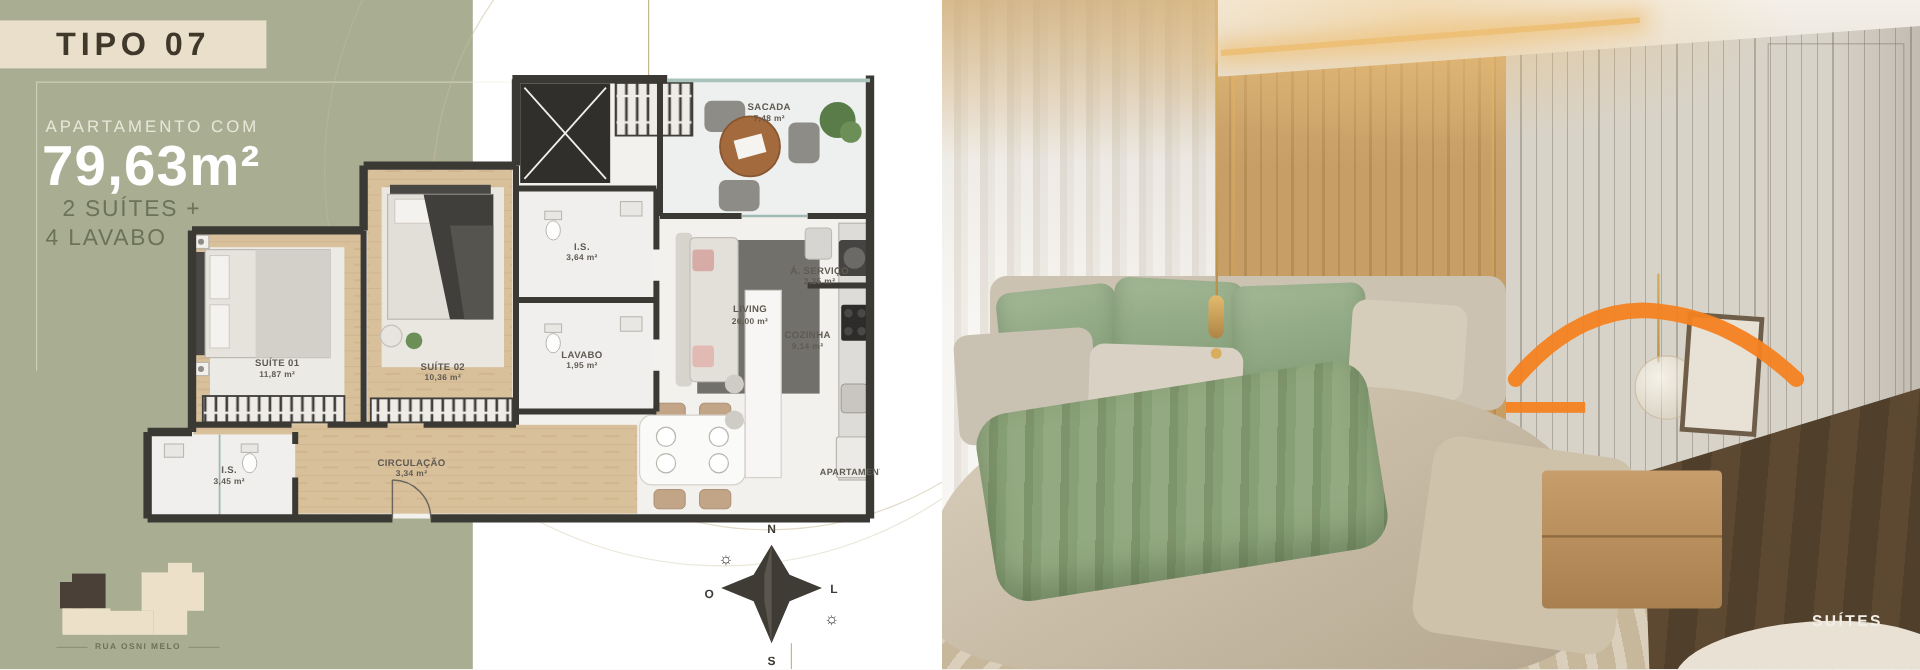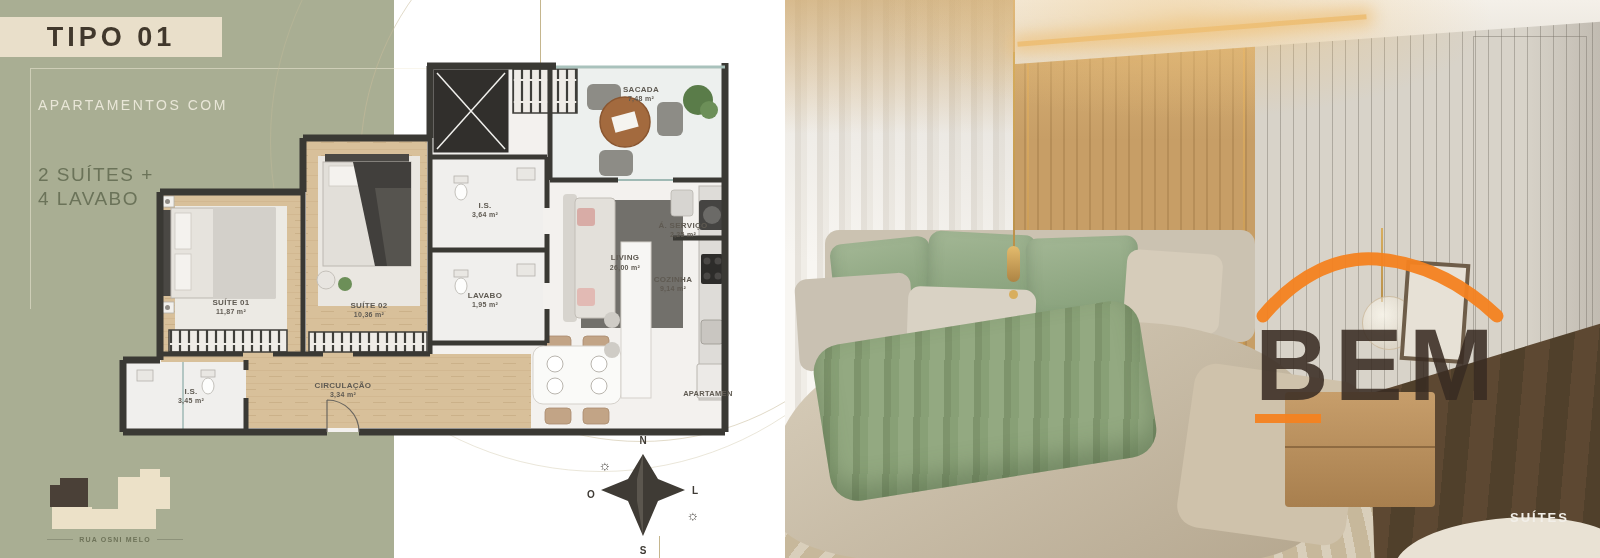--- a/index.html
+++ b/index.html
@@ -7,21 +7,21 @@
   .stage{position:relative;width:1600px;height:558px;background:#ffffff;overflow:hidden;}
   .abs{position:absolute;}
 
   
   .left-half{left:0;top:0;width:785px;height:558px;overflow:hidden;background:#fff;}
   .green-panel{left:0;top:0;width:394px;height:558px;background:#a9ae93;}
   .badge{left:0;top:17px;width:222px;height:40px;background:#e9dfca;display:flex;align-items:center;
     justify-content:center;font-size:27px;font-weight:bold;letter-spacing:4px;color:#41382c;z-index:4;}
   .subtitle{left:38px;top:97px;font-size:14px;letter-spacing:2.5px;color:rgba(246,243,230,.82);z-index:4;}
   .area-big{left:35px;top:110px;font-size:47px;font-weight:bold;color:#ffffff;letter-spacing:1px;z-index:4;}
-  .feat1{left:38px;top:164px;font-size:19px;letter-spacing:1.5px;color:#6b7359;z-index:4;text-align:center;}
+  .feat1{left:52px;top:164px;font-size:19px;letter-spacing:1.5px;color:#6b7359;z-index:4;text-align:center;}
   .feat2{left:38px;top:188px;font-size:19px;letter-spacing:1.5px;color:#6b7359;z-index:4;}
 
   .deco-box{left:30px;top:68px;width:505px;height:240px;border-left:1px solid rgba(244,238,220,.5);
     border-top:1px solid rgba(244,238,220,.5);z-index:1;}
   .line-top{left:540px;top:0;width:1px;height:64px;background:#c5b68e;z-index:1;}
   .line-bottom{left:659px;top:536px;width:1px;height:22px;background:#c5b68e;z-index:1;}
   .arc1{left:360px;top:-120px;width:560px;height:560px;border:1px solid rgba(200,188,155,.55);border-radius:50%;z-index:1;}
   .arc2{left:270px;top:-190px;width:660px;height:660px;border:1px solid rgba(200,188,155,.38);border-radius:50%;z-index:1;}
 
   .plan-svg{left:113px;top:58px;width:620px;height:380px;z-index:3;}
@@ -121,23 +121,24 @@
 
   <div class="abs left-half">
     <div class="abs green-panel"></div>
     <div class="abs deco-box"></div>
     <div class="abs arc1"></div>
     <div class="abs arc2"></div>
     <div class="abs line-top"></div>
     <div class="abs line-bottom"></div>
 
     <div class="abs badge">
-      <span>TIPO 01</span>
+      <span>TIPO 07</span>
     </div>
-    <div class="abs subtitle">APARTAMENTOS COM</div>
+    <div class="abs subtitle">APARTAMENTO COM</div>
+    <div class="abs area-big">79,63m²</div>
     <div class="abs feat1">2 SUÍTES +</div>
     <div class="abs feat2">4 LAVABO</div>
 
     <svg class="abs plan-svg" viewBox="0 0 620 380">
       <defs>
         <pattern id="comb" width="9" height="22" patternUnits="userSpaceOnUse">
           <rect width="9" height="22" fill="#efece7"></rect>
           <line x1="4" y1="1" x2="4" y2="21" stroke="#3f3e3a" stroke-width="2.2"></line>
         </pattern>
         <pattern id="wood" width="26" height="13" patternUnits="userSpaceOnUse">
@@ -345,21 +346,20 @@
     <div class="ph frame"></div>
 
     <div class="ph pendant-rod"></div>
     <div class="ph pendant-shade"></div>
     <div class="ph pendant-ball"></div>
 
     <div class="ph watermark">
       <svg width="250" height="78" viewBox="0 0 250 78">
         <path d="M8,70 C45,26 86,10 122,13 C170,17 208,38 242,70" stroke="#f58220" stroke-width="13" fill="none" stroke-linecap="round"></path>
       </svg>
-      <div class="wm-word">BEM</div>
       <div class="wm-row">
         <span class="wm-dash"></span>
       </div>
     </div>
 
     <div class="ph caption">SUÍTES</div>
   </div>
 </div>
 
 </body></html>

